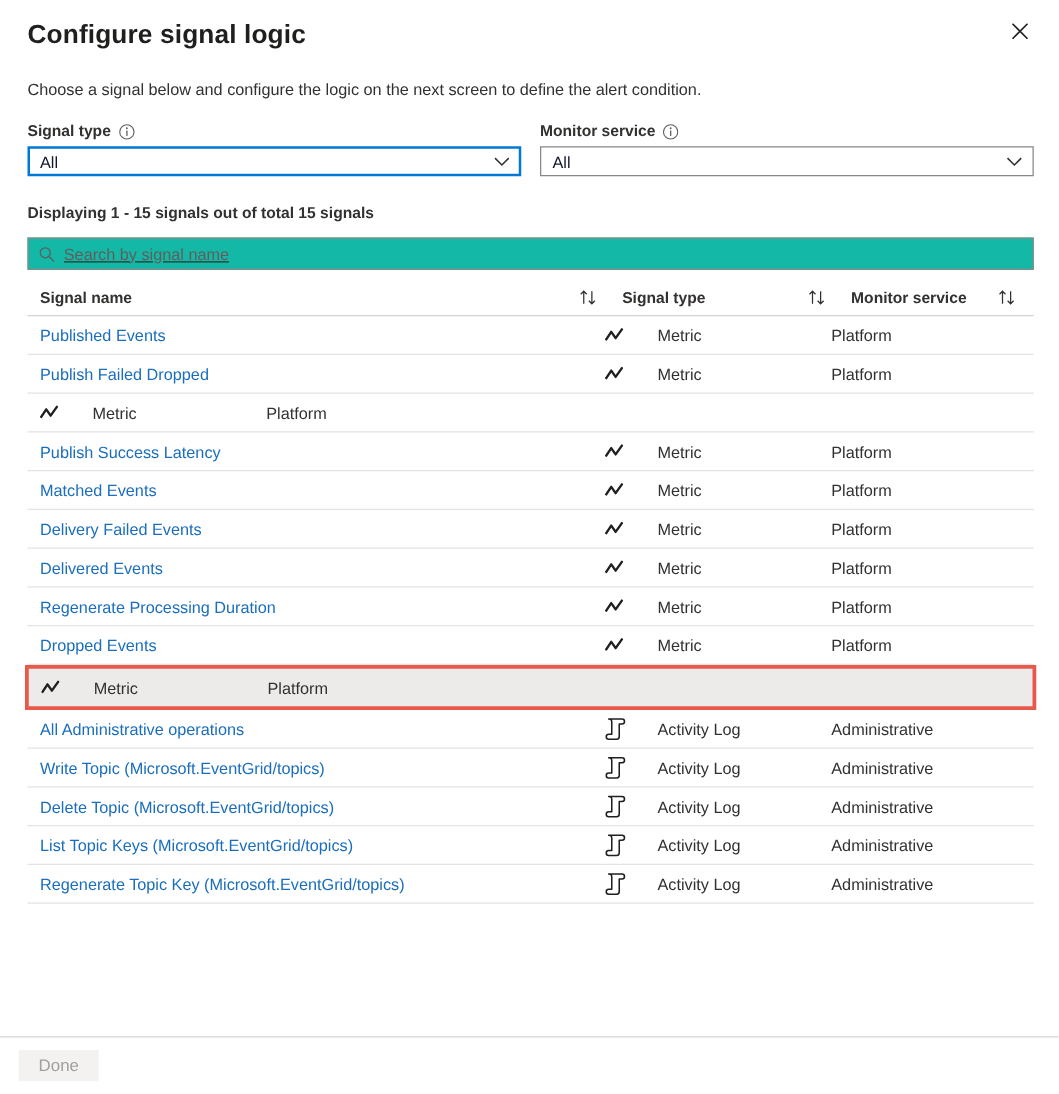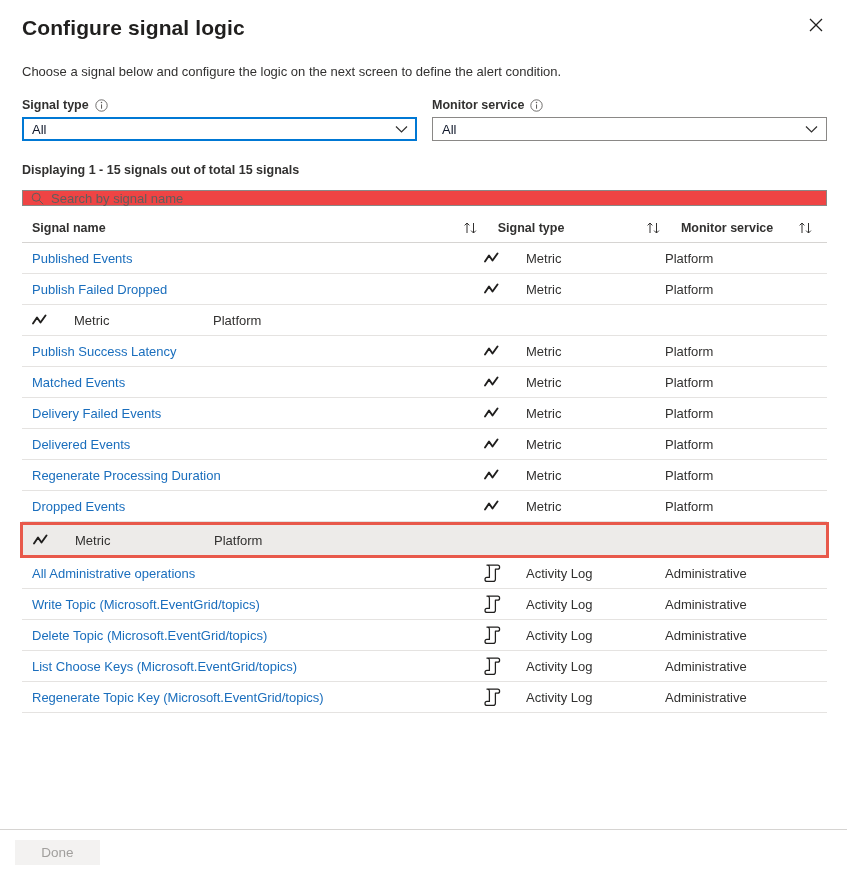--- a/index.html
+++ b/index.html
@@ -113,27 +113,28 @@
     padding: 0 22px;
     margin-top: 22px;
     font-size: 12.5px;
     font-weight: 600;
     color: #323130;
   }
 
   
   .search-wrap {
     margin: 13px 20px 0 22px;
-    height: 16px;
+    height: 26px;
     border: 1px solid #8a8886;
-    background: #ef4444;
+    background: #14b8a6;
     display: flex;
     align-items: center;
     padding: 0 8px;
     box-sizing: border-box;
+    text-decoration: underline;
   }
   .search-icon { margin-right: 7px; display: flex; }
   .search-input {
     border: none;
     outline: none;
     flex: 1;
     font-family: "Liberation Sans", sans-serif;
     font-size: 13px;
     color: #323130;
     background: transparent;
@@ -229,21 +230,21 @@
     display: flex;
     align-items: center;
     padding-left: 15px;
   }
   .done-btn {
     background: #f3f2f1;
     color: #a19f9d;
     border: none;
     font-family: "Liberation Sans", sans-serif;
     font-size: 13.5px;
-    width: 85px;
+    width: 64px;
     height: 25px;
     cursor: default;
     display: flex;
     align-items: center;
     justify-content: center;
   }
 </style>
 </head>
 <body>
 
@@ -472,21 +473,21 @@
         <div class="cell-name">Delete Topic (Microsoft.EventGrid/topics)</div>
   <span class="cell-icon">
     <svg width="17" height="19" viewBox="0 0 17 19">
       <path d="M3 1.2 H13.6 A2 2 0 0 1 13.6 5.2 H11.4 V15.2 A2.2 2.2 0 0 1 9.2 17.4 H3 A2 2 0 0 1 3 13.4 H5.4 V3.2 A2 2 0 0 0 3 1.2 Z" fill="none" stroke="#201f1e" stroke-width="1.25" stroke-linejoin="round"></path>
     </svg>
   </span>
 <div class="cell-type">Activity Log</div>
         <div class="cell-svc">Administrative</div>
       </div>
       <div class="trow">
-        <div class="cell-name">List Choose Keys (Microsoft.EventGrid/topics)</div>
+        <div class="cell-name">List Topic Keys (Microsoft.EventGrid/topics)</div>
   <span class="cell-icon">
     <svg width="17" height="19" viewBox="0 0 17 19">
       <path d="M3 1.2 H13.6 A2 2 0 0 1 13.6 5.2 H11.4 V15.2 A2.2 2.2 0 0 1 9.2 17.4 H3 A2 2 0 0 1 3 13.4 H5.4 V3.2 A2 2 0 0 0 3 1.2 Z" fill="none" stroke="#201f1e" stroke-width="1.25" stroke-linejoin="round"></path>
     </svg>
   </span>
 <div class="cell-type">Activity Log</div>
         <div class="cell-svc">Administrative</div>
       </div>
       <div class="trow">
         <div class="cell-name">Regenerate Topic Key (Microsoft.EventGrid/topics)</div>

